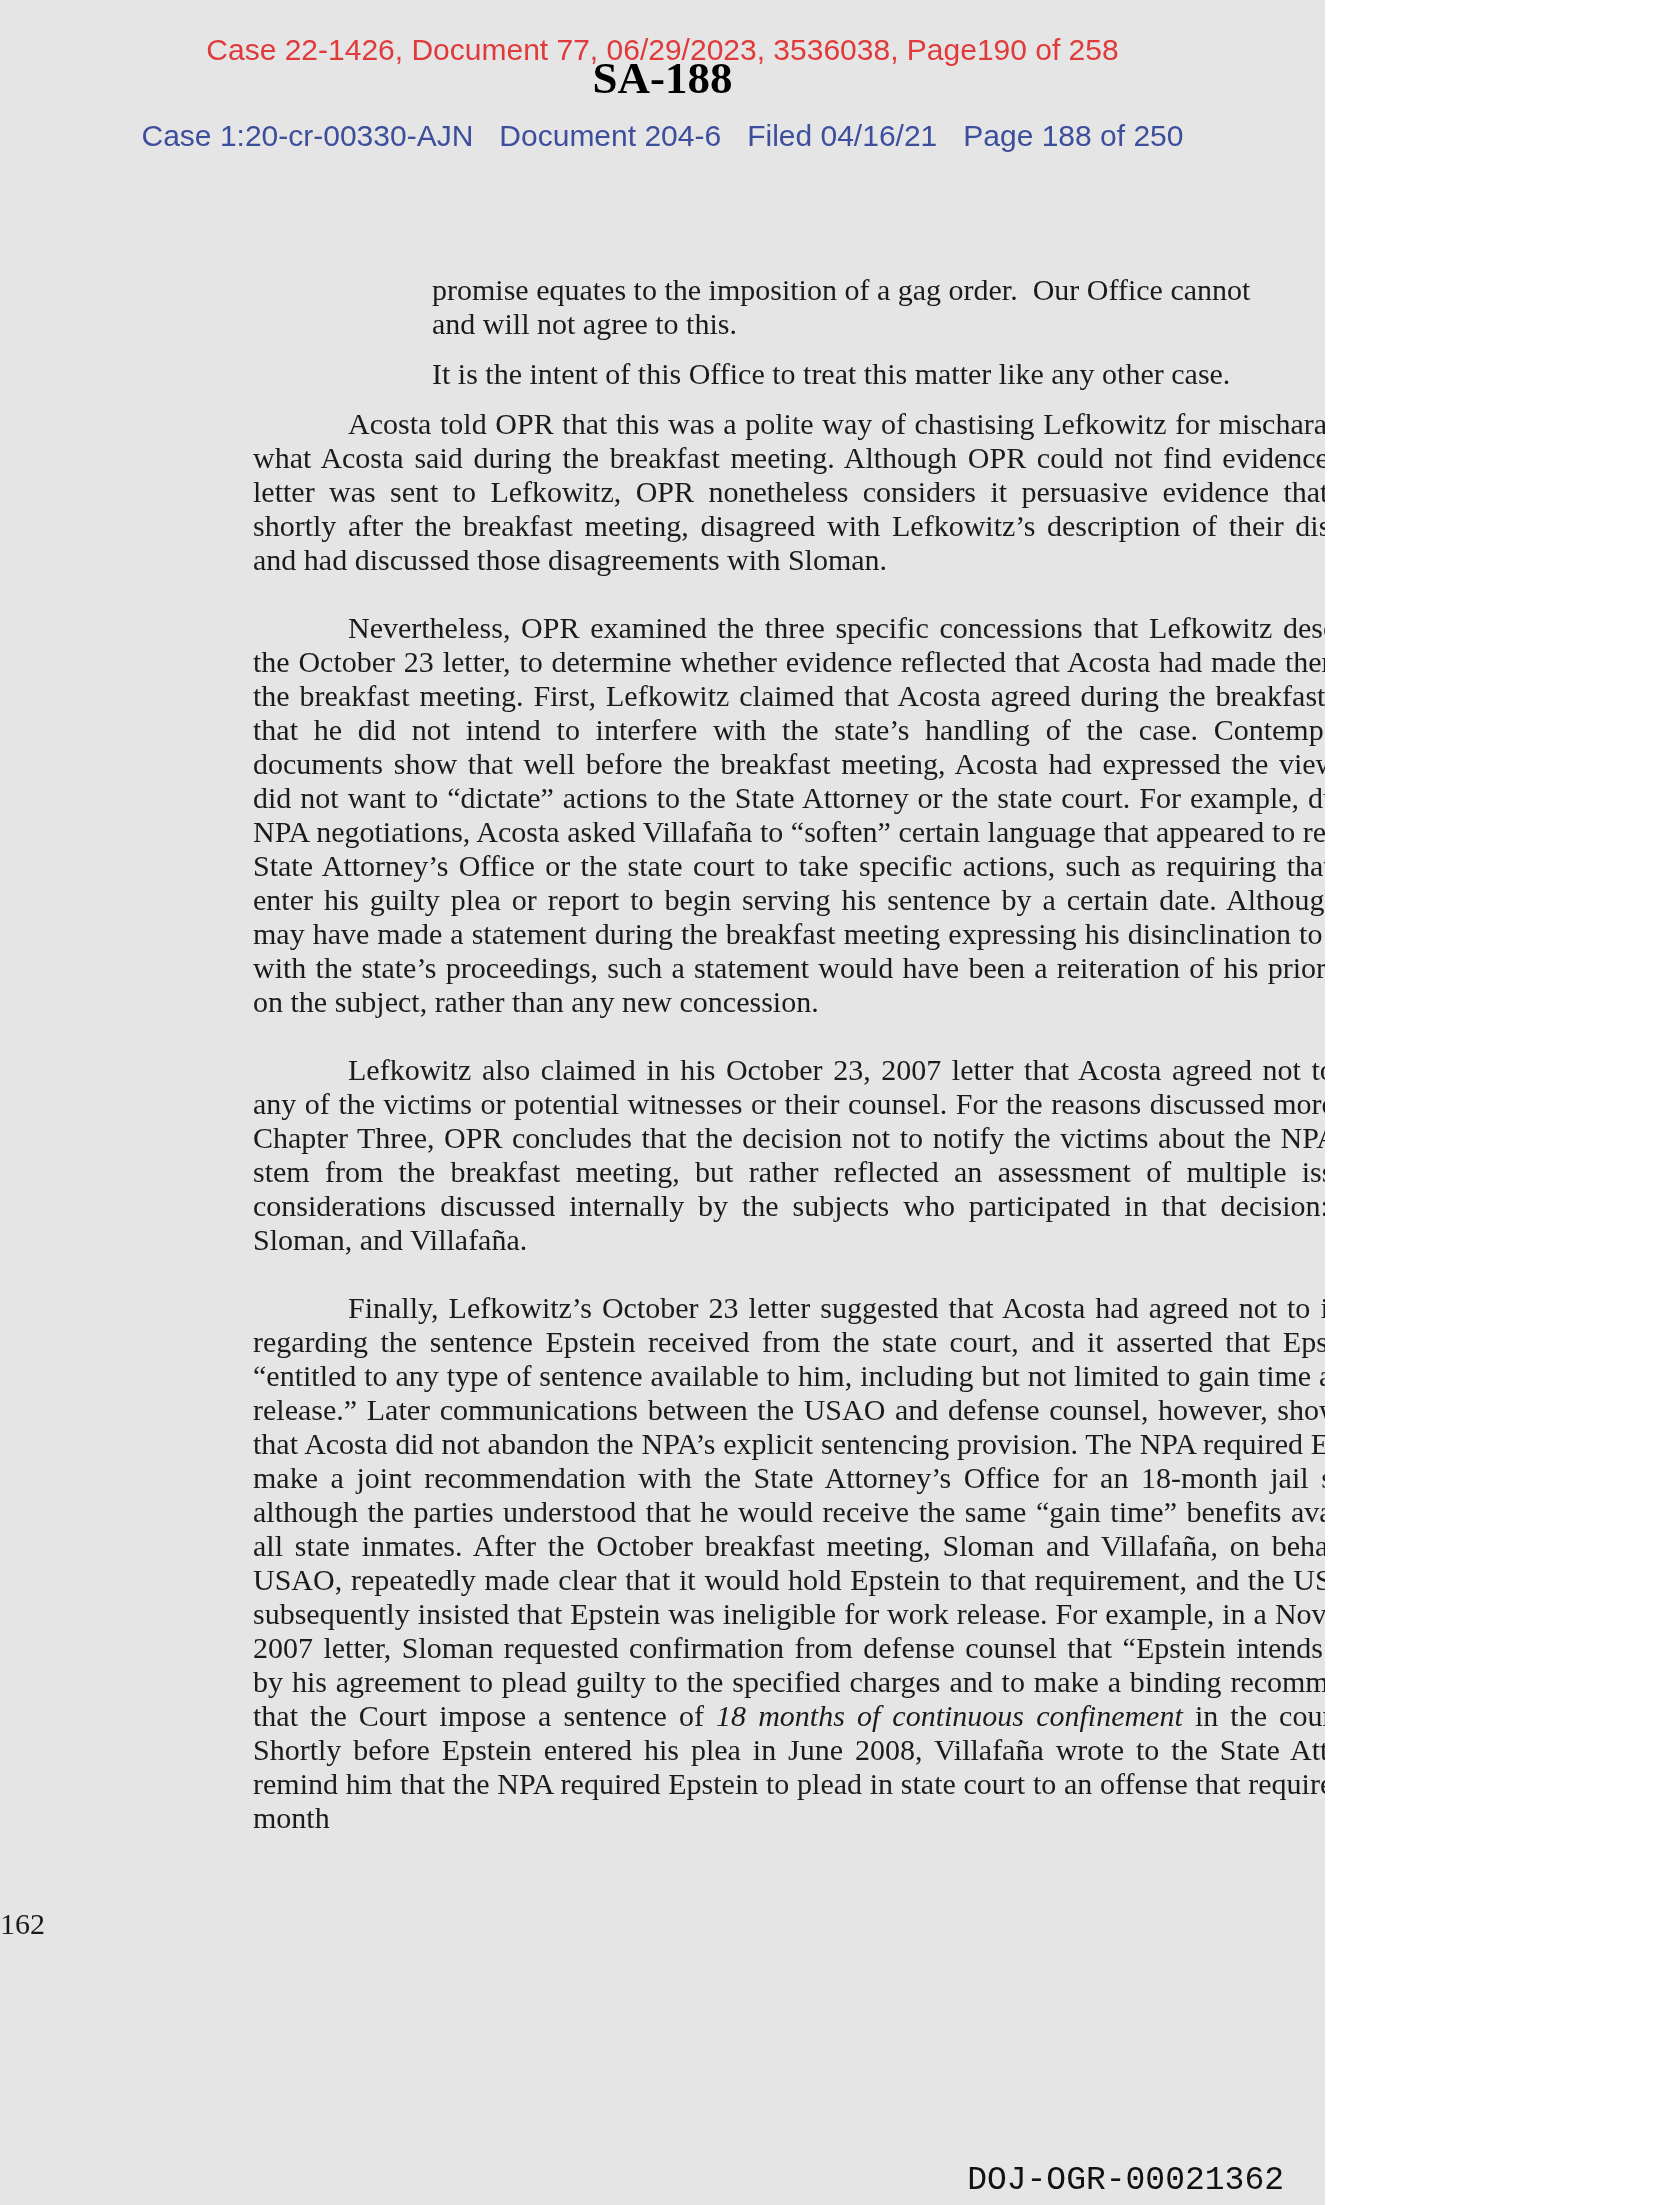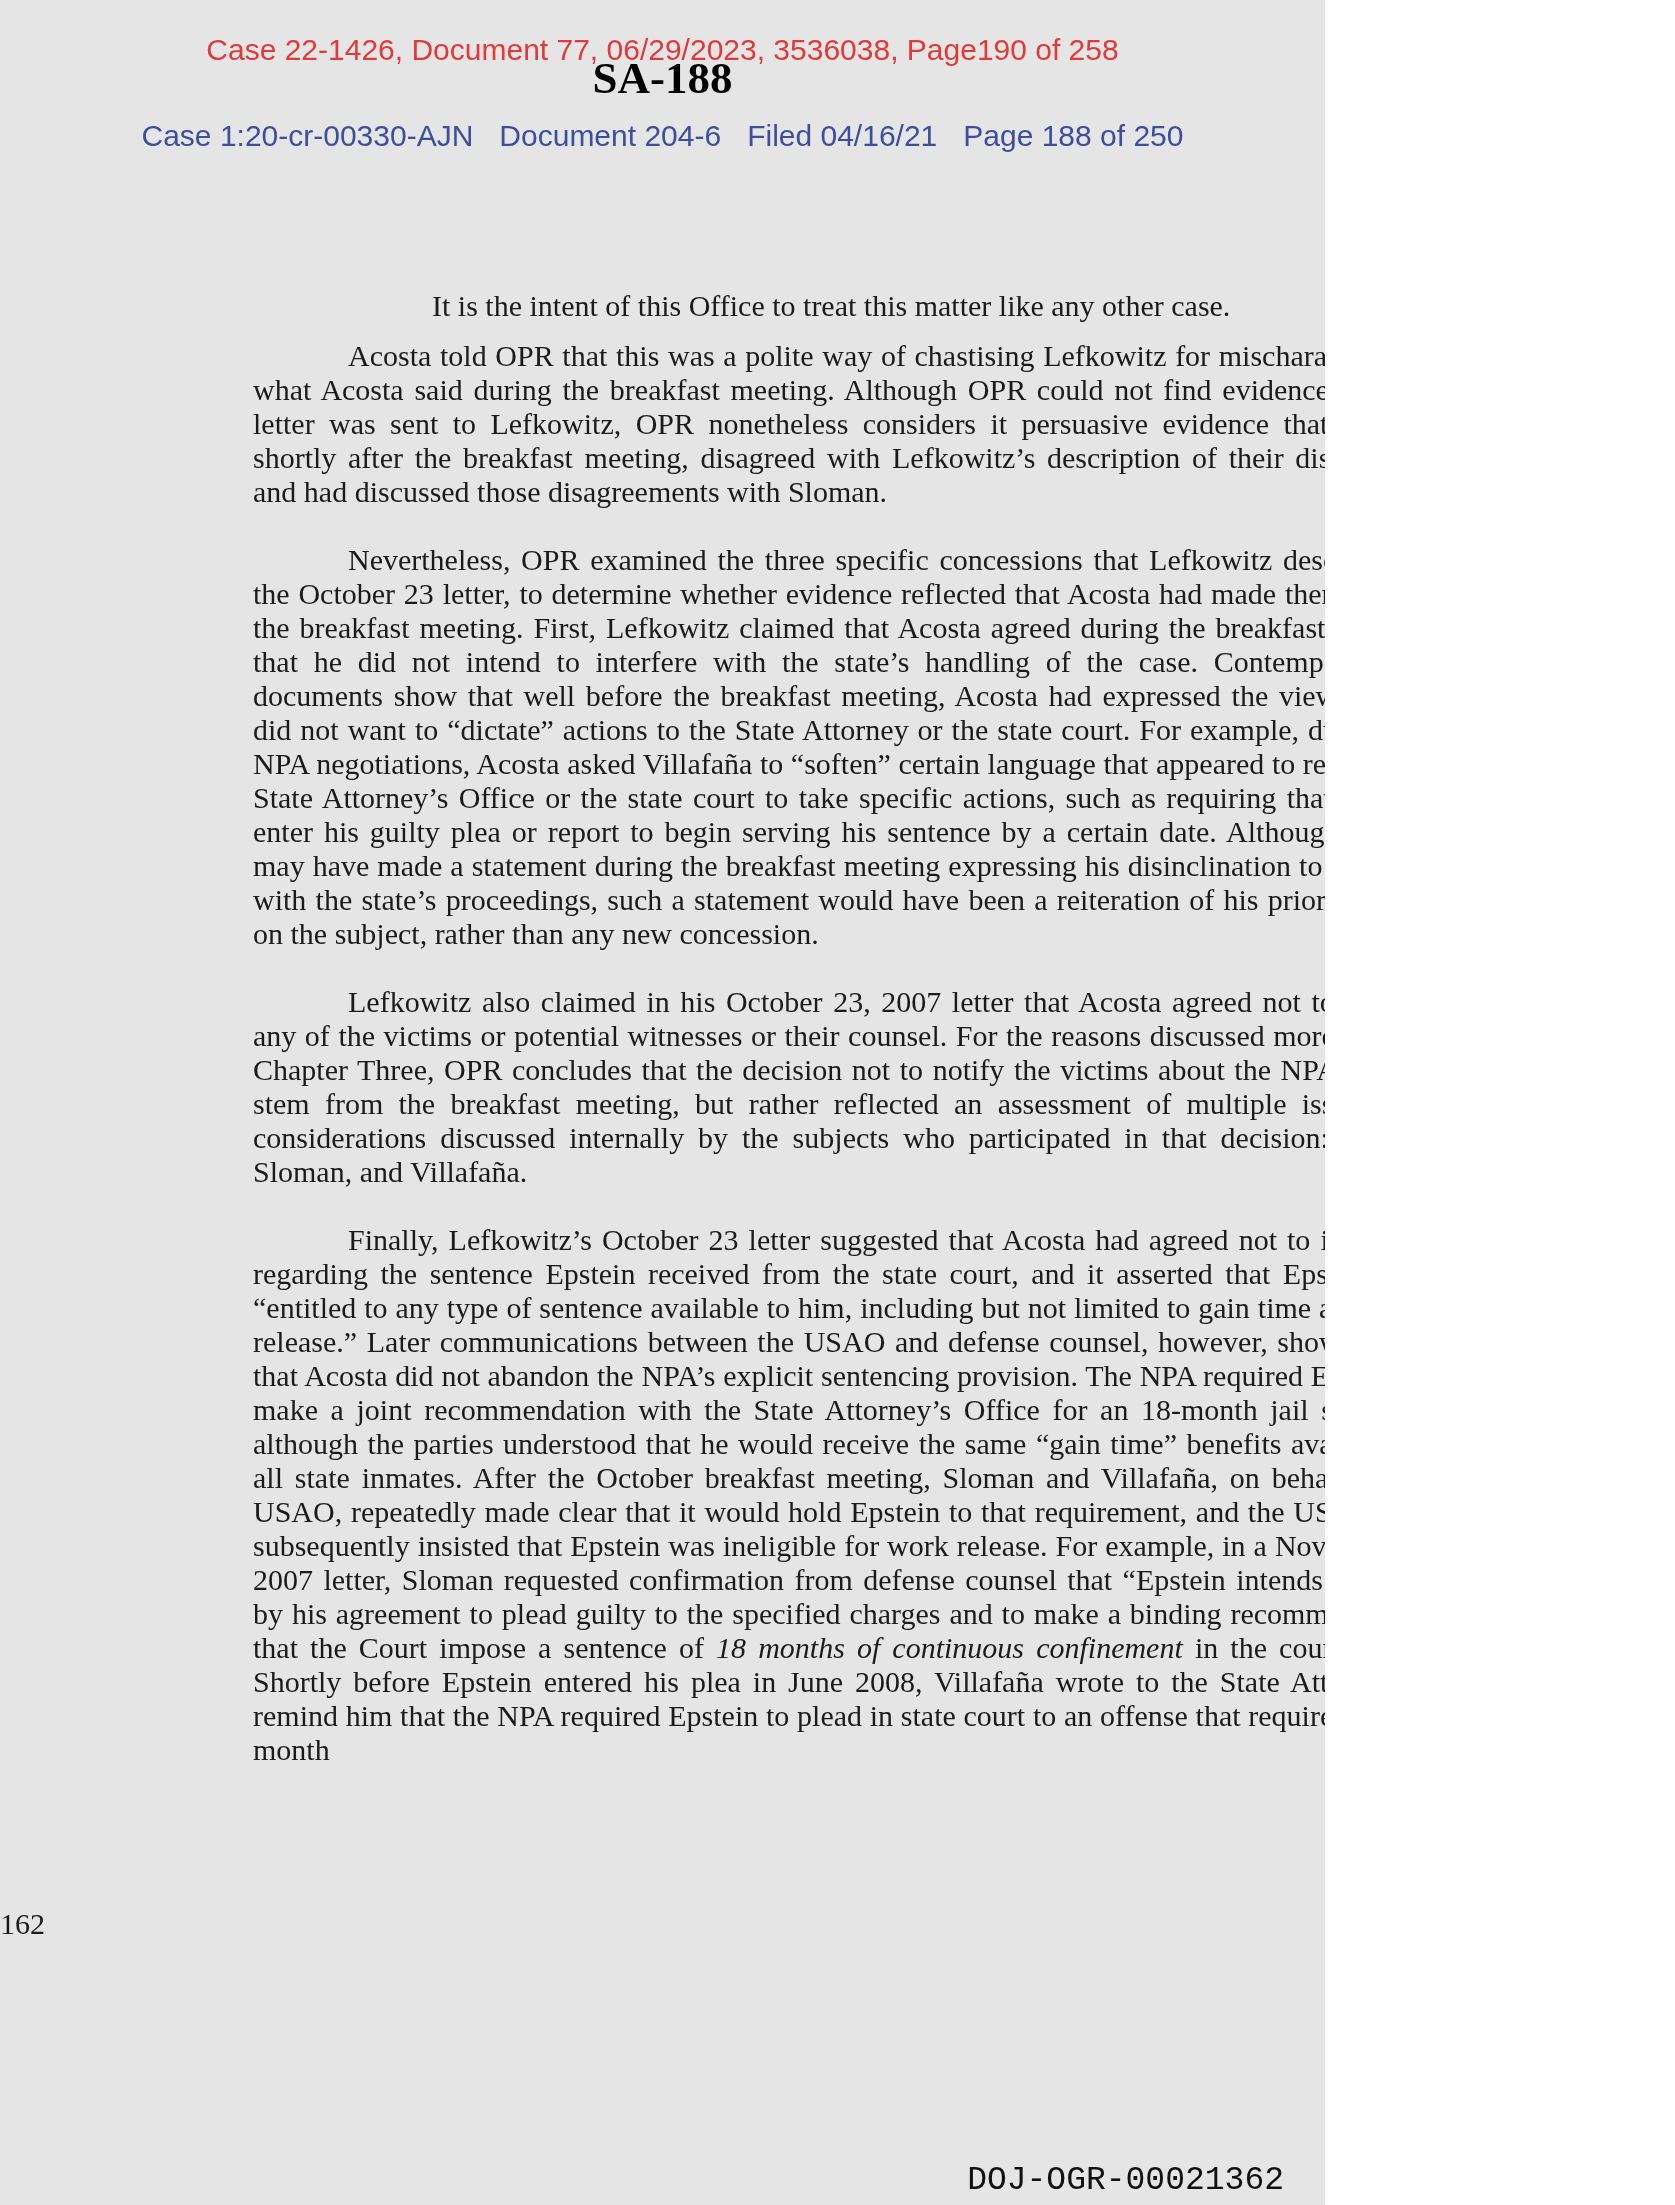--- a/index.html
+++ b/index.html
@@ -99,20 +99,24 @@
   <div class="hdr-red">Case 22-1426, Document 77, 06/29/2023, 3536038, Page190 of 258</div>
 
   <div class="sa-label">SA-188</div>
 
   <div class="hdr-blue">
     <span class="seg">Case 1:20-cr-00330-AJN</span><span class="seg">Document 204-6</span><span class="seg">Filed 04/16/21</span><span class="seg">Page 188 of 250</span>
   </div>
 
   <div class="body-text">
 
+    <div class="bq">
+      <div class="bq-line">promise equates to the imposition of a gag order.  Our Office cannot</div>
+      <div class="bq-line">and will not agree to this.</div>
+    </div>
 
     <div class="bq-para">It is the intent of this Office to treat this matter like any other case.</div>
 
     <div class="paragraphs" id="paragraphs">
         <p><span>Acosta told OPR that this was a polite way of chastising Lefkowitz for mischaracterizing what Acosta said during the breakfast meeting.  Although OPR could not find evidence that the letter was sent to Lefkowitz, OPR nonetheless considers it persuasive evidence that Acosta, shortly after the breakfast meeting, disagreed with Lefkowitz’s description of their discussions and had discussed those disagreements with Sloman.</span></p>
         <p><span>Nevertheless, OPR examined the three specific concessions that Lefkowitz described in the October 23 letter, to determine whether evidence reflected that Acosta had made them during the breakfast meeting.  First, Lefkowitz claimed that Acosta agreed during the breakfast meeting that he did not intend to interfere with the state’s handling of the case.  Contemporaneous documents show that well before the breakfast meeting, Acosta had expressed the view that he did not want to “dictate” actions to the State Attorney or the state court.  For example, during the NPA negotiations, Acosta asked Villafaña to “soften” certain language that appeared to require the State Attorney’s Office or the state court to take specific actions, such as requiring that Epstein enter his guilty plea or report to begin serving his sentence by a certain date.  Although Acosta may have made a statement during the breakfast meeting expressing his disinclination to interfere with the state’s proceedings, such a statement would have been a reiteration of his prior position on the subject, rather than any new concession.</span></p>
         <p><span>Lefkowitz also claimed in his October 23, 2007 letter that Acosta agreed not to contact any of the victims or potential witnesses or their counsel.  For the reasons discussed more fully in Chapter Three, OPR concludes that the decision not to notify the victims about the NPA did not stem from the breakfast meeting, but rather reflected an assessment of multiple issues and considerations discussed internally by the subjects who participated in that decision: Acosta, Sloman, and Villafaña.</span></p>
         <p><span>Finally, Lefkowitz’s October 23 letter suggested that Acosta had agreed not to intervene regarding the sentence Epstein received from the state court, and it asserted that Epstein was “entitled to any type of sentence available to him, including but not limited to gain time and work release.”  Later communications between the USAO and defense counsel, however, show clearly that Acosta did not abandon the NPA’s explicit sentencing provision.  The NPA required Epstein to make a joint recommendation with the State Attorney’s Office for an 18-month jail sentence, although the parties understood that he would receive the same “gain time” benefits available to all state inmates.  After the October breakfast meeting, Sloman and Villafaña, on behalf of the USAO, repeatedly made clear that it would hold Epstein to that requirement, and the USAO also subsequently insisted that Epstein was ineligible for work release.  For example, in a November 5, 2007 letter, Sloman requested confirmation from defense counsel that “Epstein intends to abide by his agreement to plead guilty to the specified charges and to make a binding recommendation that the Court impose a sentence of </span><span class="italic">18 months of continuous confinement</span><span> in the county jail.”  Shortly before Epstein entered his plea in June 2008, Villafaña wrote to the State Attorney to remind him that the NPA required Epstein to plead in state court to an offense that required an 18-month</span></p>
       </div>
 

